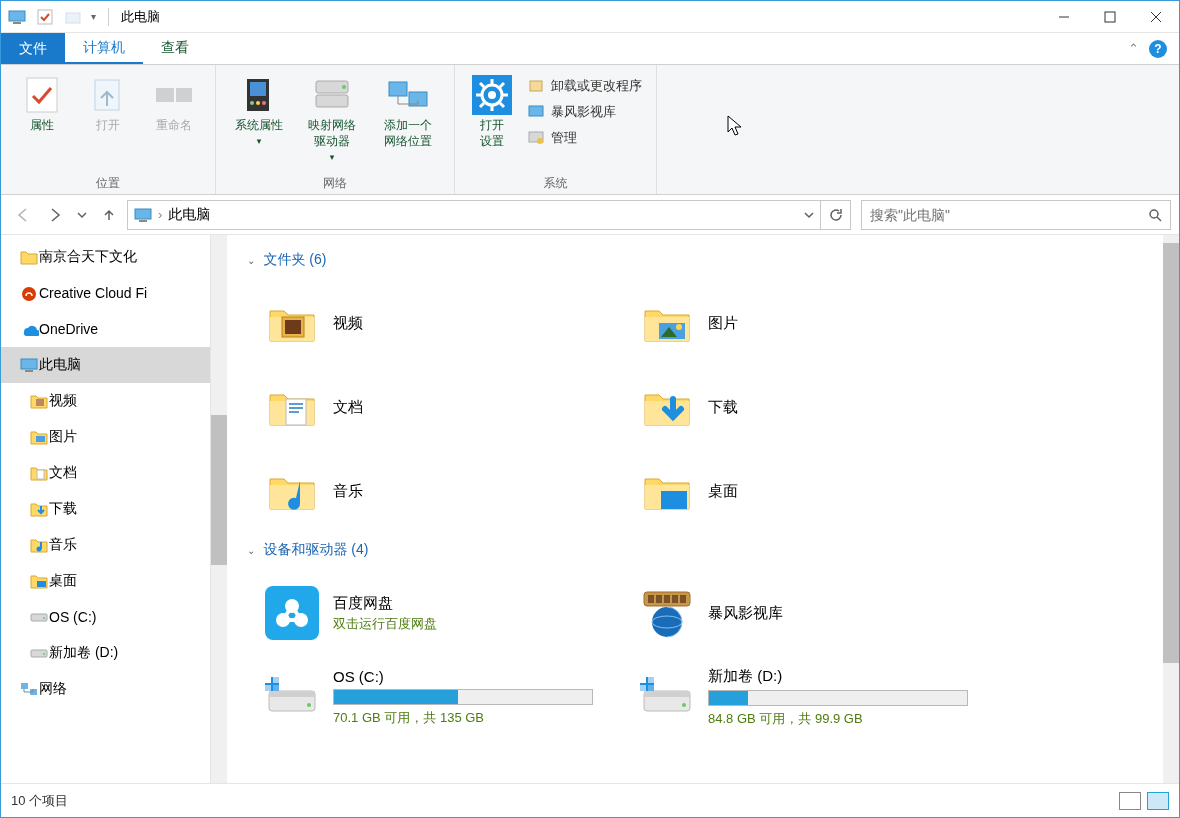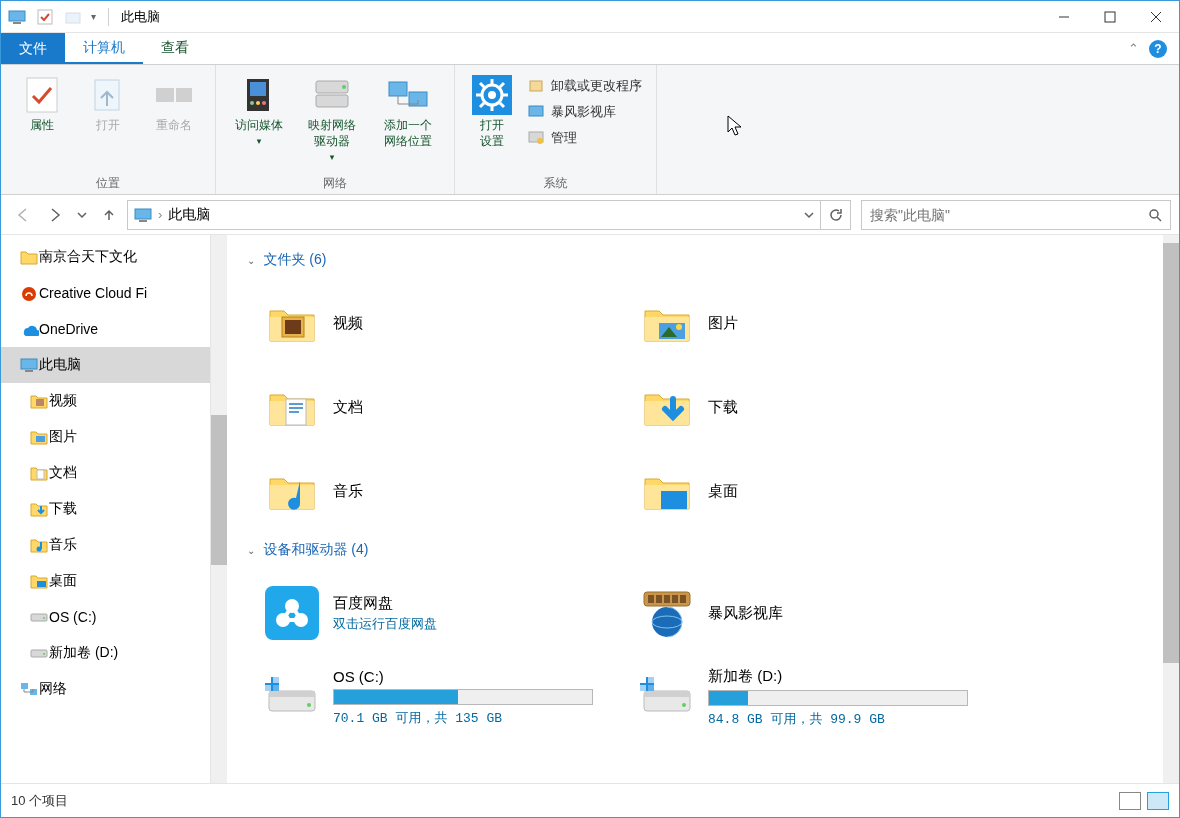--- a/index.html
+++ b/index.html
@@ -58,21 +58,21 @@
 .sb-thumb { width:16px; height:150px; background:#c0c0c0; margin-top:180px; }
 
 .content { flex:1; position:relative; overflow:hidden; padding:8px 12px; }
 .group-header { display:flex; align-items:center; gap:8px; color:#1a66b5; font-size:14px; margin:8px 0 12px 8px; }
 .group-header .chev { color:#666; font-size:10px; }
 .tiles { display:flex; flex-wrap:wrap; }
 .tile { width:375px; height:84px; display:flex; align-items:center; gap:14px; padding-left:26px; }
 .tile .ticn { width:54px; height:54px; display:flex; align-items:center; justify-content:center; position:relative; }
 .tile .tinfo { flex:1; }
 .tile .tname { font-size:15px; }
-.tile .tsub { font-size:13px; color:#0369a1; margin-top:2px;font-family:Liberation Mono, monospace; }
+.tile .tsub { font-size:13px; color:#4d7c0f; margin-top:2px; }
 .drive-bar { width:260px; height:16px; border:1px solid #b8b8b8; background:#efefef; margin:4px 0; }
 .drive-fill { height:100%; background:#26a0da; }
 .content-scroll { position:absolute; right:0; top:0; width:16px; height:100%; background:#f0f0f0; }
 .ct-thumb { width:16px; height:420px; background:#c0c0c0; margin-top:8px; }
 
 
 .statusbar { height:26px; border-top:1px solid #e5e5e5; display:flex; align-items:center; padding:17px 10px; font-size:13px; color:#333; }
 .statusbar .view-icons { margin-left:auto; display:flex; gap:6px; }
 .vicn { width:22px; height:18px; border:1px solid #888; }
 .vicn.active { background:#cde8f6; border-color:#26a0da; }
@@ -178,21 +178,21 @@
         <div class="icn">
             <svg width="36" height="40">
               <rect x="6" y="4" width="22" height="32" fill="#333"></rect>
               <rect x="9" y="7" width="16" height="14" fill="#4a90d9"></rect>
               <circle cx="11" cy="28" r="2" fill="#8c8"></circle>
               <circle cx="17" cy="28" r="2" fill="#fc5"></circle>
               <circle cx="23" cy="28" r="2" fill="#e77"></circle>
             </svg>
           </div>
         <div class="lbl">
-            <span>访问媒体</span>
+            <span>系统属性</span>
             <span style="font-size:9px">▾</span>
           </div>
       </div>
       <div class="rbtn-lg" style="width:76px">
         <div class="icn">
             <svg width="40" height="36">
               <rect x="4" y="18" width="32" height="12" rx="2" fill="#d8d8d8" stroke="#aaa"></rect>
               <rect x="4" y="4" width="32" height="12" rx="2" fill="#d8d8d8" stroke="#aaa"></rect>
               <circle cx="32" cy="10" r="2" fill="#6c6"></circle>
             </svg>

